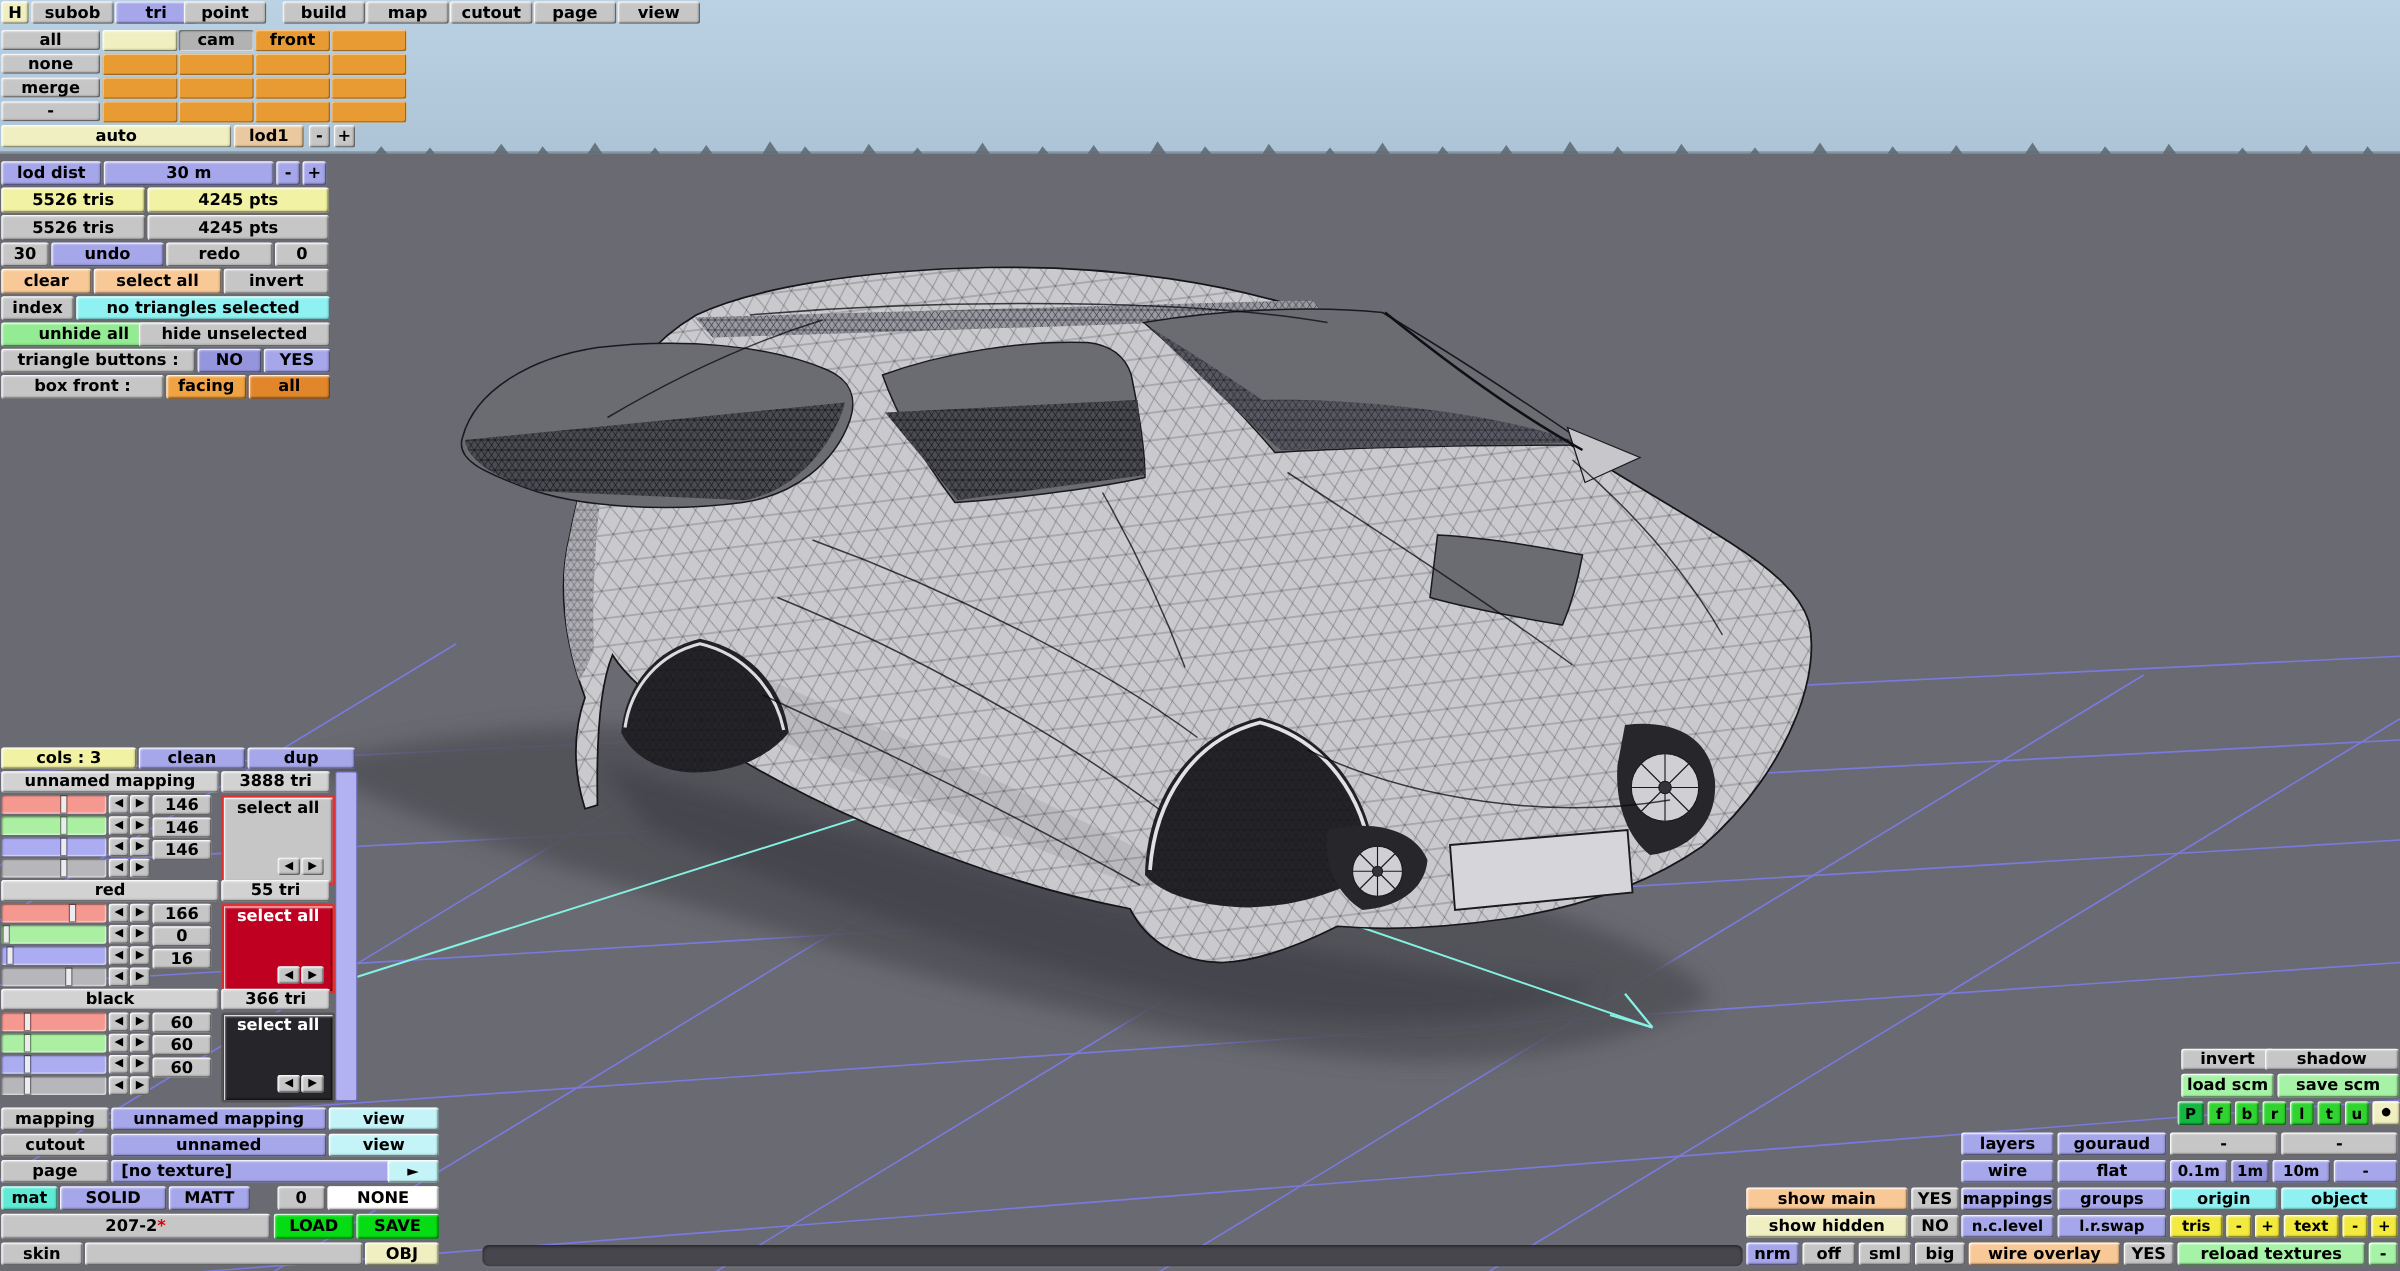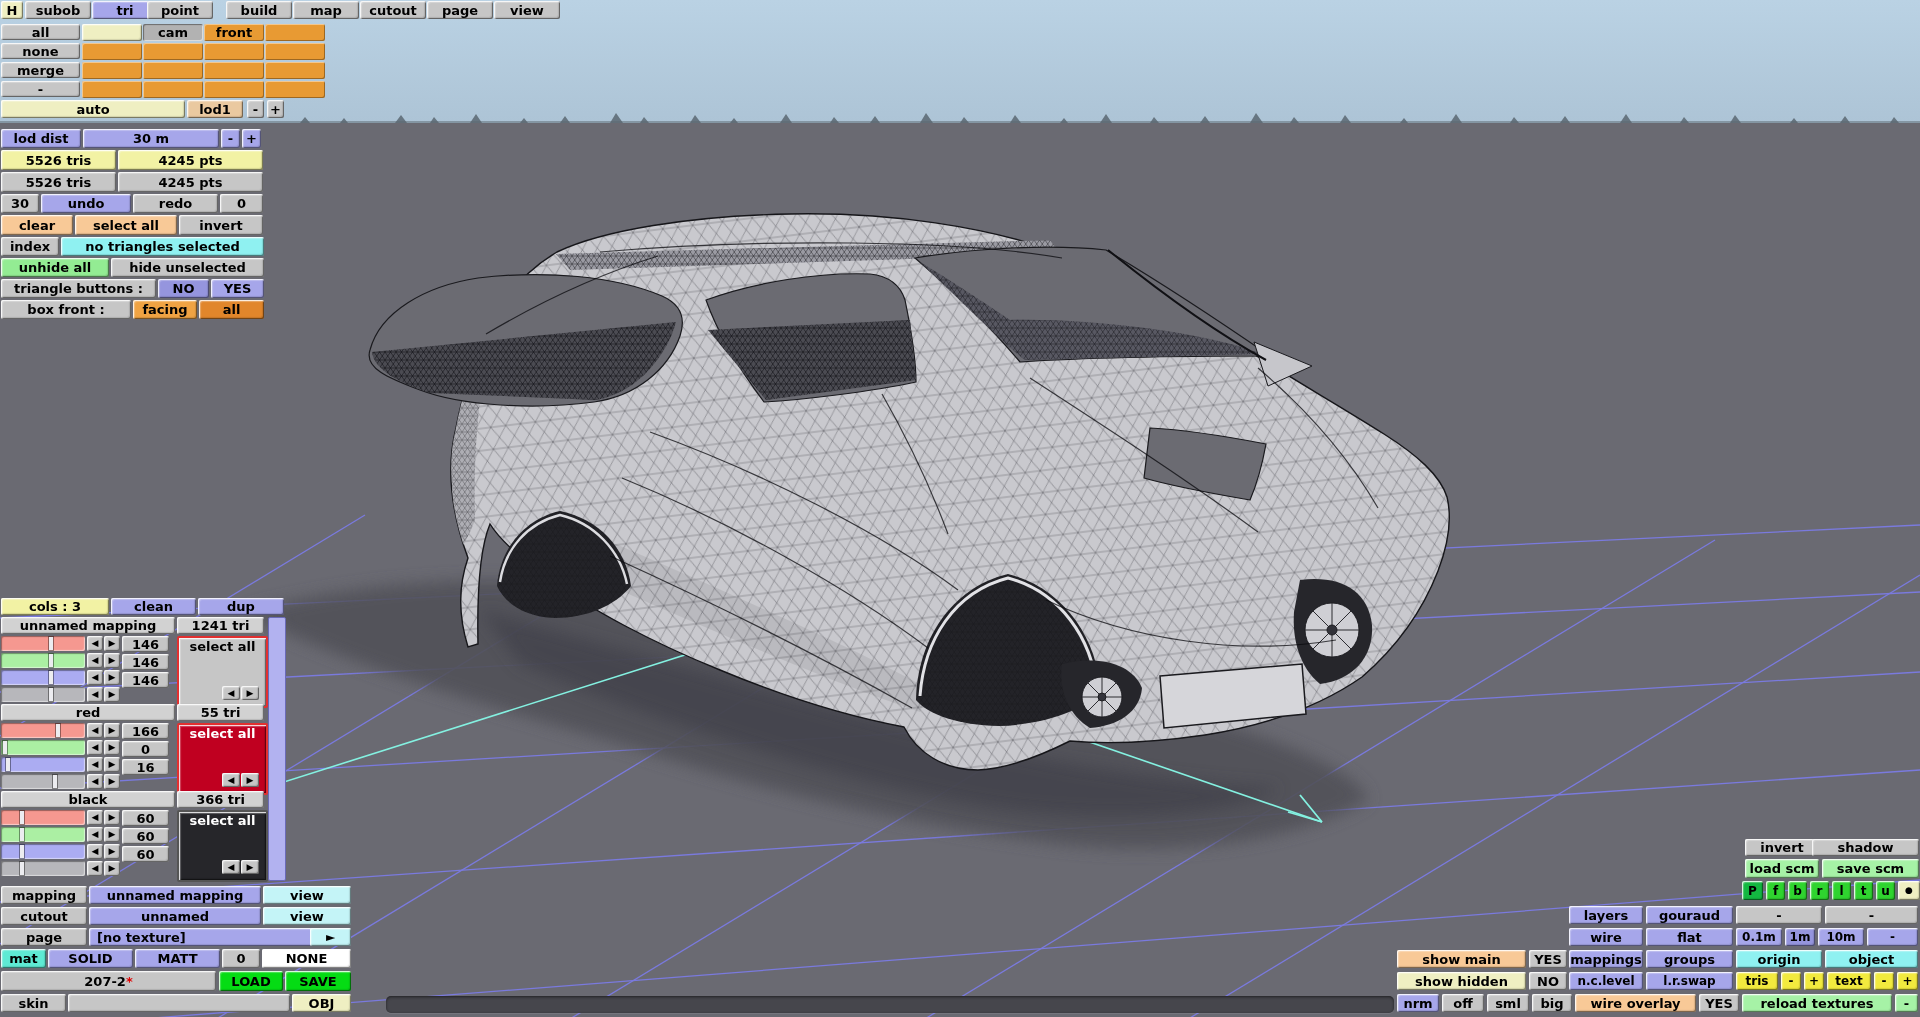--- a/index.html
+++ b/index.html
@@ -207,40 +207,40 @@
   <div class="b gy" style="left:133px;top:65px;width:85px;height:19px">redo</div>
   <div class="b gy" style="left:220px;top:65px;width:43px;height:19px">0</div>
 
   <div class="b pe" style="left:1px;top:86px;width:72px;height:20px">clear</div>
   <div class="b pe" style="left:75px;top:86px;width:102px;height:20px">select all</div>
   <div class="b gy" style="left:179px;top:86px;width:84px;height:20px">invert</div>
 
   <div class="b gy" style="left:1px;top:108px;width:58px;height:19px">index</div>
   <div class="b cy" style="left:61px;top:108px;width:203px;height:19px">no triangles selected</div>
 
-  <div class="b gr" style="left:1px;top:129px;width:108px;height:19px">unhide all</div>
+  <div class="b gr" style="left:1px;top:129px;width:132px;height:19px">unhide all</div>
   <div class="b gy" style="left:111px;top:129px;width:153px;height:19px">hide unselected</div>
 
   <div class="b gy" style="left:1px;top:150px;width:155px;height:19px">triangle buttons :</div>
   <div class="b pu2" style="left:158px;top:150px;width:51px;height:19px">NO</div>
   <div class="b pu" style="left:211px;top:150px;width:53px;height:19px">YES</div>
 
   <div class="b gy" style="left:1px;top:171px;width:130px;height:19px">box front :</div>
   <div class="b or" style="left:133px;top:171px;width:64px;height:19px">facing</div>
   <div class="b or2" style="left:199px;top:171px;width:65px;height:19px">all</div>
 </div>
 
 <div class="p" style="left:0;top:598px;width:286px;height:288px">
   <div class="b ye" style="left:1px;top:0;width:108px;height:17px">cols : 3</div>
   <div class="b pu" style="left:111px;top:0;width:85px;height:17px">clean</div>
   <div class="b pu" style="left:198px;top:0;width:86px;height:17px">dup</div>
   <div class="p" style="left:268px;top:19px;width:16px;height:262px;background:#b2b2f0;border:1px solid #6a6ab8;border-radius:2px"></div>
 
   <div class="b lg" style="left:1px;top:19px;width:174px;height:17px">unnamed mapping</div>
-  <div class="b lg" style="left:177px;top:19px;width:87px;height:17px">1241 tri</div>
+  <div class="b lg" style="left:177px;top:19px;width:87px;height:17px">3888 tri</div>
   <div class="track" style="left:1px;top:38px;width:84px;height:15px;background:#f59890">
       <div class="handle" style="left:57%"></div>
     </div>
   <div class="track" style="left:1px;top:55px;width:84px;height:15px;background:#abefa3">
       <div class="handle" style="left:57%"></div>
     </div>
   <div class="track" style="left:1px;top:72px;width:84px;height:15px;background:#abacf2">
       <div class="handle" style="left:57%"></div>
     </div>
   <div class="track" style="left:1px;top:89px;width:84px;height:15px;background:#b7b7bb">
@@ -328,21 +328,21 @@
   <div class="b gy" style="left:1px;top:23px;width:86px;height:18px">cutout</div>
   <div class="b pu" style="left:89px;top:23px;width:172px;height:18px">unnamed</div>
   <div class="b pc" style="left:263px;top:23px;width:88px;height:18px">view</div>
 
   <div class="b gy" style="left:1px;top:44px;width:86px;height:18px">page</div>
   <div class="b pu" style="left:89px;top:44px;width:219px;height:18px;justify-content:flex-start;padding-left:8px">[no texture]</div>
   <div class="b pc ar" style="left:310px;top:44px;width:41px;height:18px;font-size:12px">►</div>
 
   <div class="b dg" style="left:1px;top:65px;width:45px;height:19px">mat</div>
   <div class="b pu" style="left:48px;top:65px;width:85px;height:19px">SOLID</div>
-  <div class="b pu" style="left:135px;top:65px;width:85px;height:19px">MATT</div>
+  <div class="b pu" style="left:135px;top:65px;width:65px;height:19px">MATT</div>
   <div class="b gy" style="left:222px;top:65px;width:38px;height:19px">0</div>
   <div class="b wh" style="left:262px;top:65px;width:89px;height:19px">NONE</div>
 
   <div class="b gy" style="left:1px;top:87px;width:215px;height:20px">
     <span>207-2</span>
       <span style="color:#e00000">*</span>
   </div>
   <div class="b bg" style="left:219px;top:87px;width:64px;height:20px">LOAD</div>
   <div class="b bg" style="left:285px;top:87px;width:66px;height:20px">SAVE</div>
 

